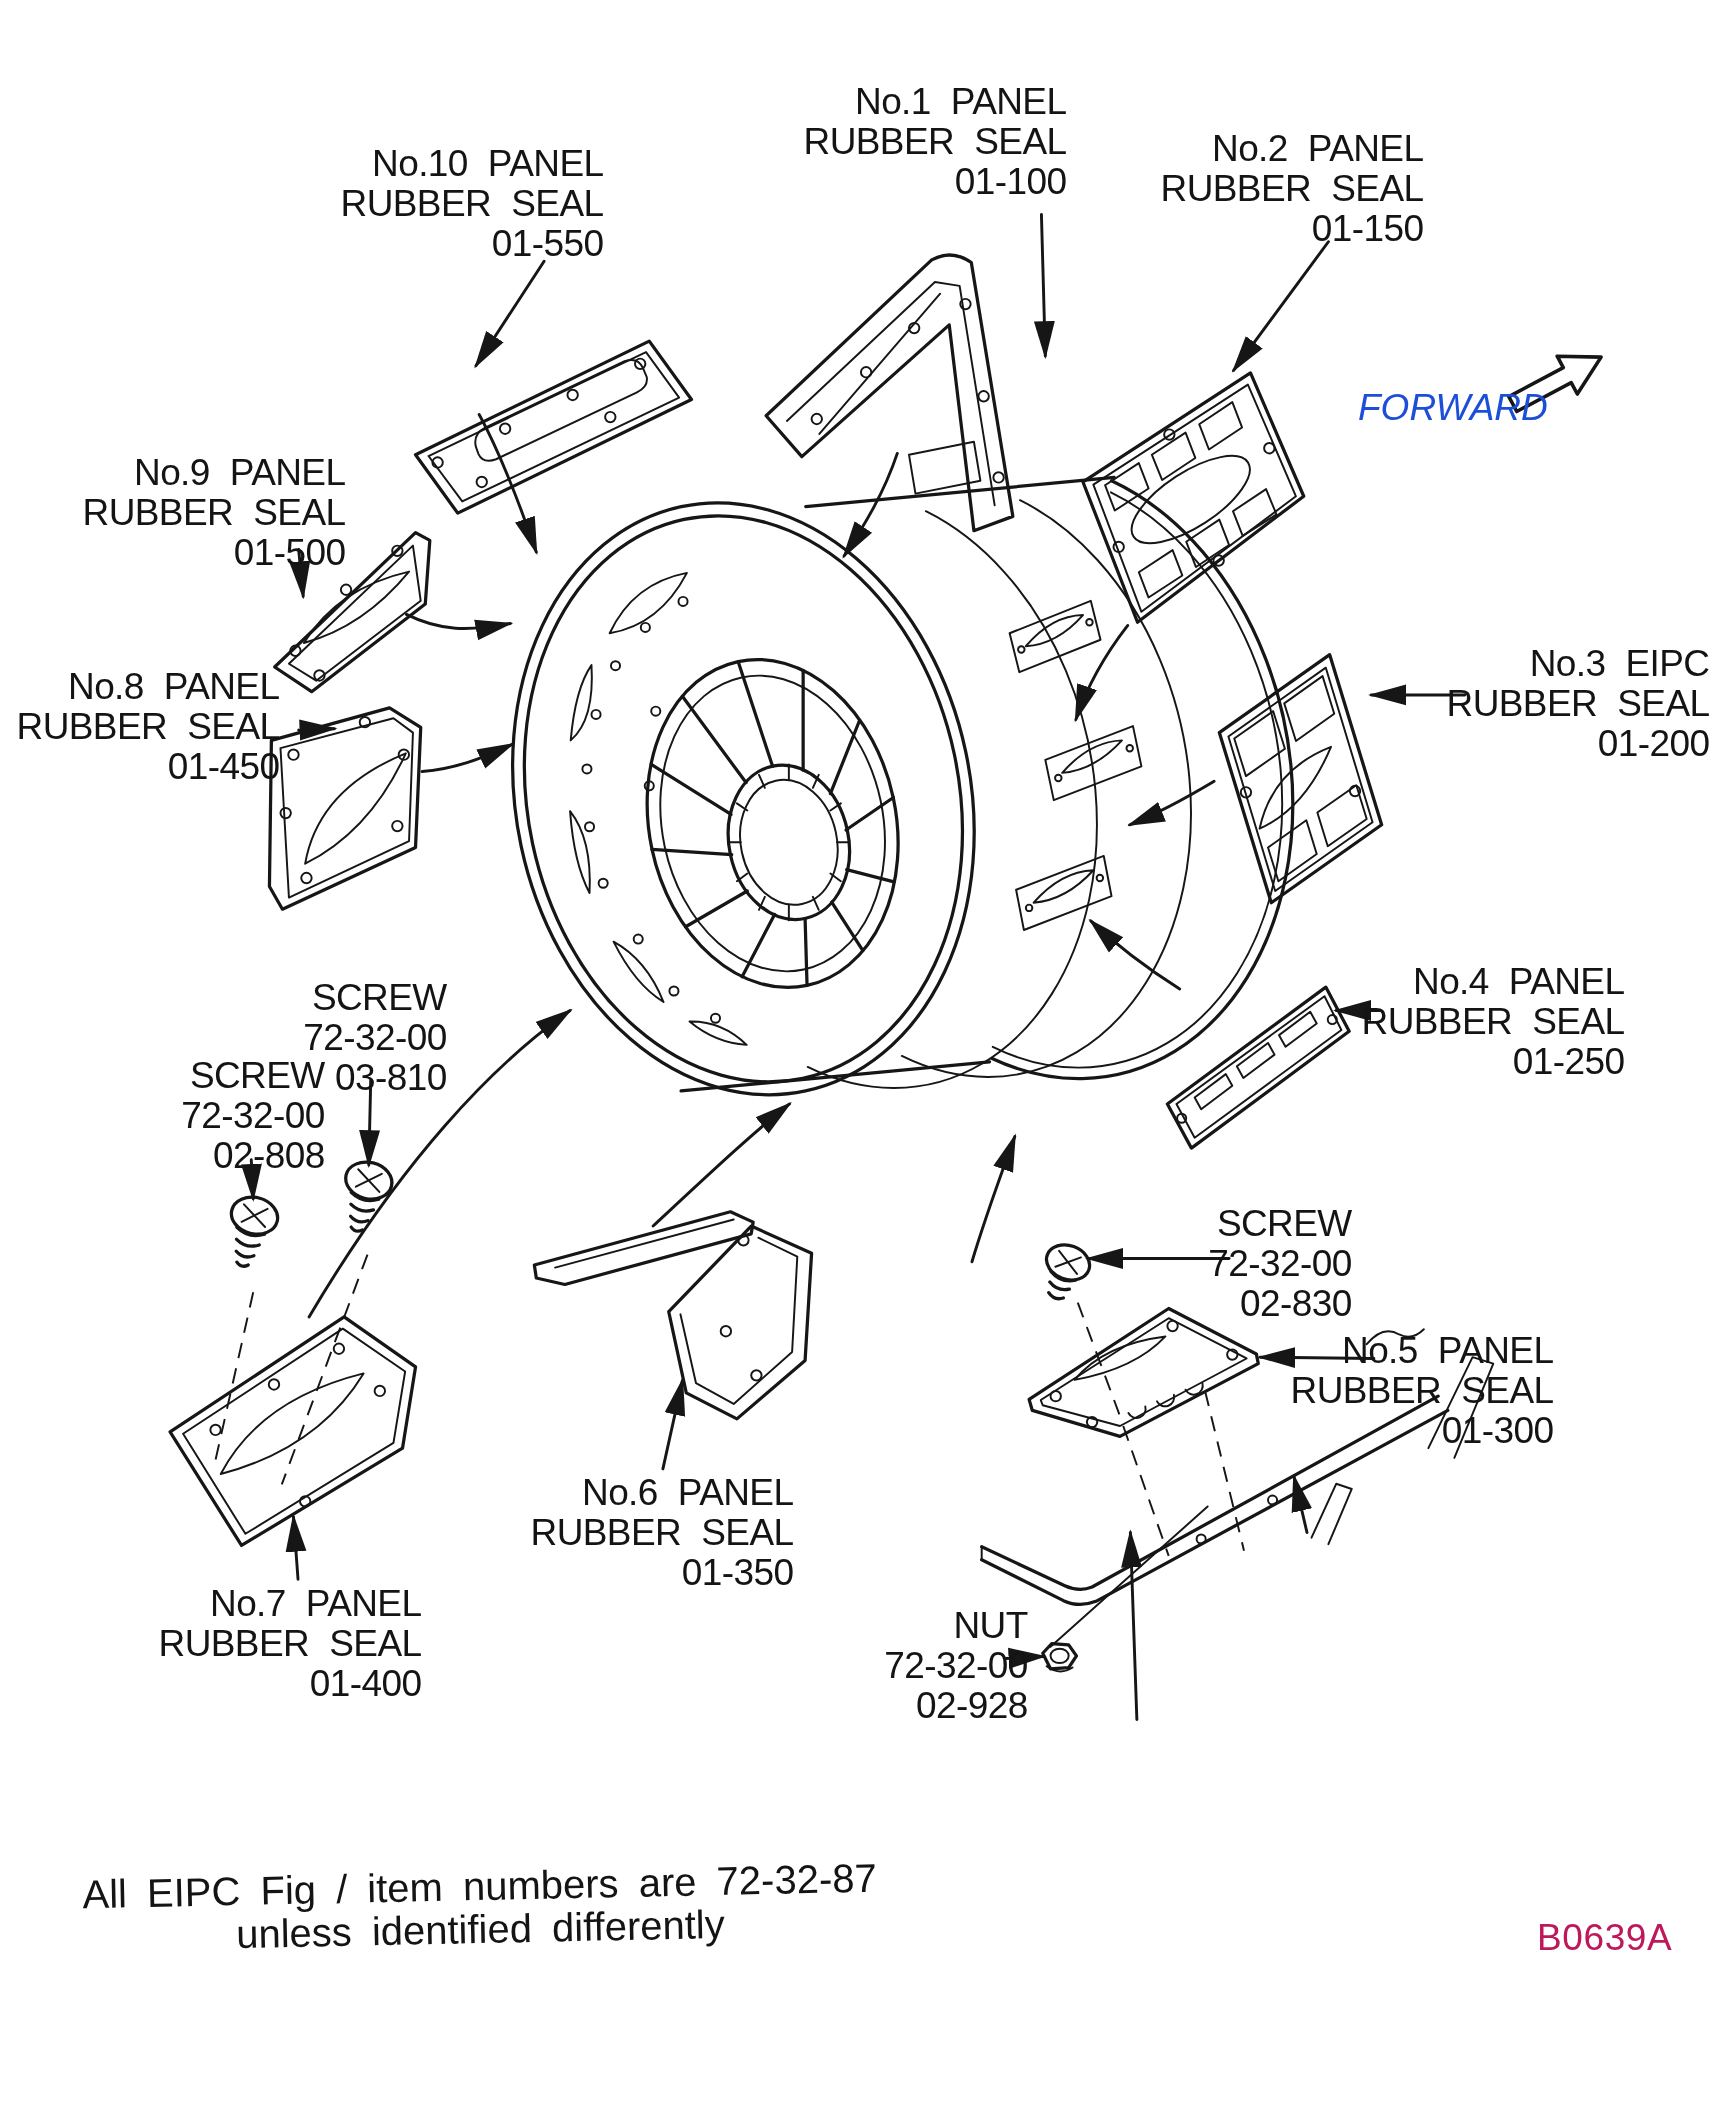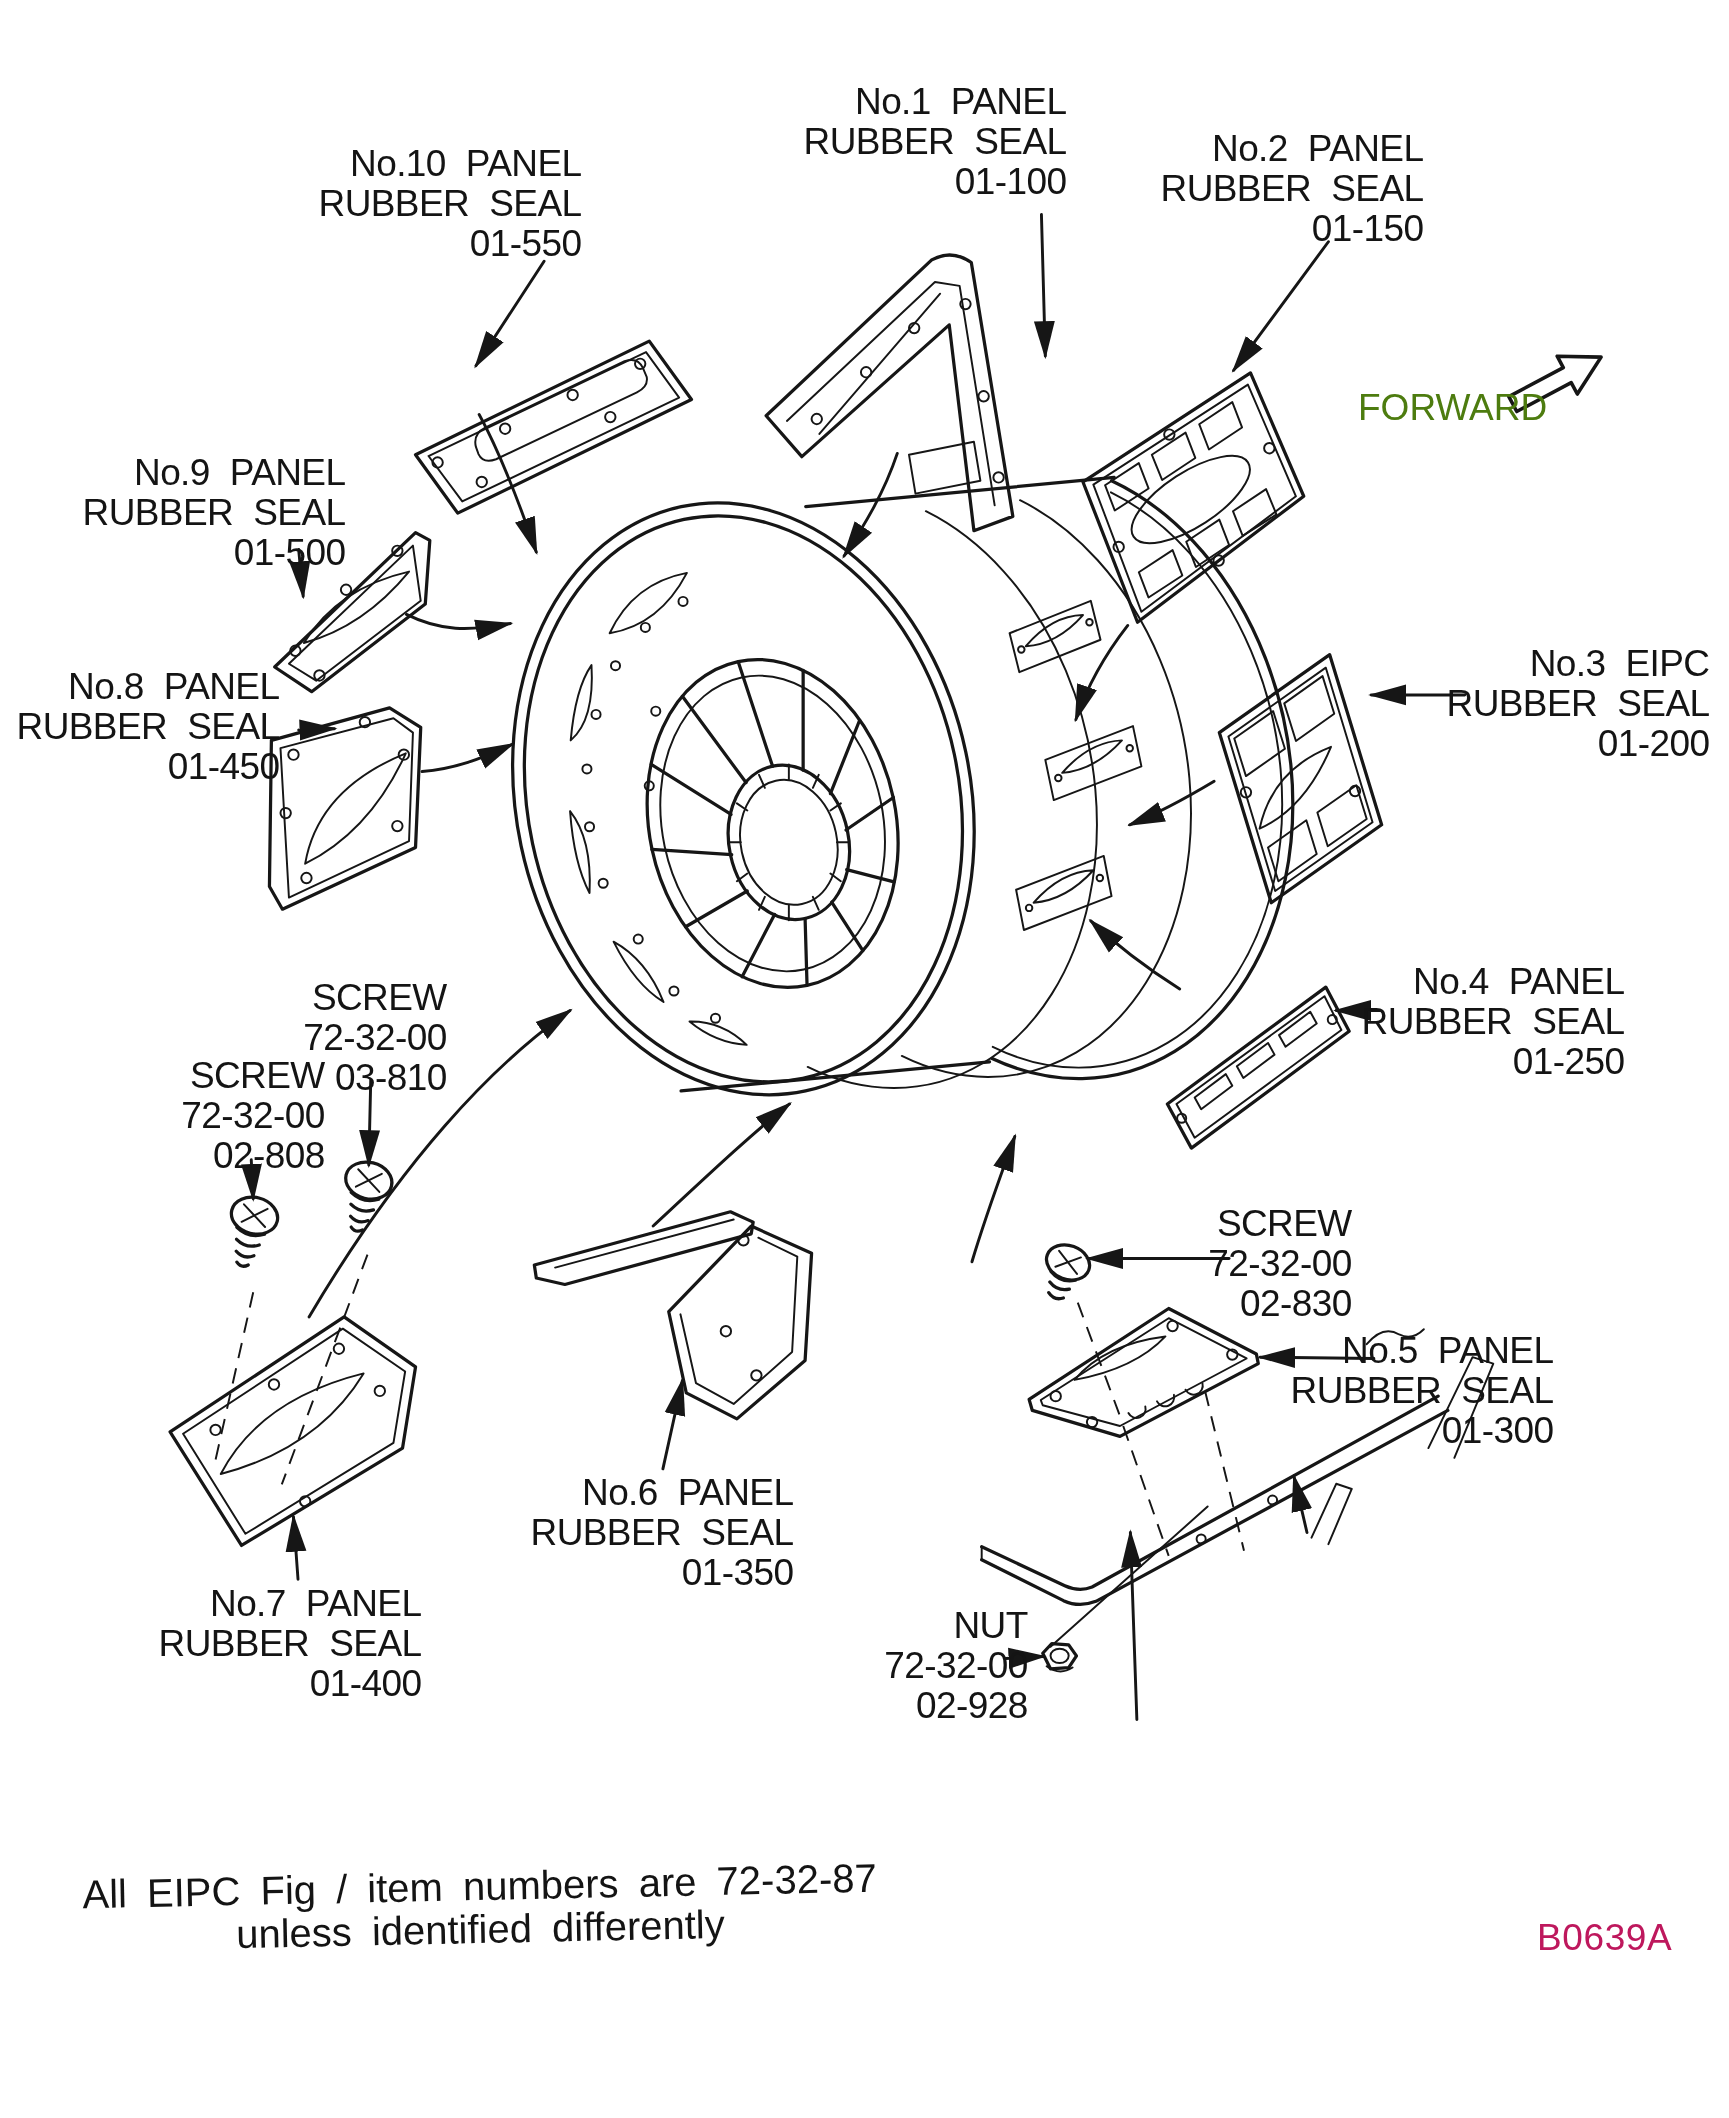--- a/index.html
+++ b/index.html
@@ -8,21 +8,21 @@
   svg{position:absolute;left:0;top:0;}
   .ln{stroke:#161616;fill:none;stroke-width:5;stroke-linecap:round;stroke-linejoin:round;}
   .thin{stroke-width:3;}
   .arrow{stroke:#161616;fill:none;stroke-width:4.5;stroke-linecap:round;}
   .dash{stroke:#161616;fill:none;stroke-width:3;stroke-dasharray:24 16;}
   .label{position:absolute;transform:translateX(-50%);text-align:right;white-space:nowrap;
          font-size:37px;line-height:40px;letter-spacing:-0.6px;word-spacing:10.4px;color:#141414;}
   .footer-note{position:absolute;transform:translateX(-50%) rotate(-1.2deg);text-align:center;
          white-space:nowrap;font-size:40px;line-height:43px;word-spacing:9px;color:#141414;}
   .figcode{position:absolute;font-size:37px;letter-spacing:0.6px;color:#be185d;}
-  .forward{position:absolute;font-size:37px;letter-spacing:0px;word-spacing:6.5px;color:#4d7c0f;}
+  .forward{position:absolute;font-size:37px;letter-spacing:0px;word-spacing:6.5px;color:#1d4ed8;font-style:italic;}
 </style>
 </head>
 <body>
 
 <div class="page">
 
   <svg width="1729" height="2119" viewBox="0 0 2663 3263">
     <defs>
       <marker id="ah" viewBox="0 0 12 8" refX="11" refY="4" markerWidth="13" markerHeight="9" orient="auto">
         <path d="M0,0.7 L12,4 L0,7.3 Z" fill="#161616"></path>
@@ -289,21 +289,21 @@
       <path class="arrow" marker-end="url(#ah)" d="M1817,1523 C1762,1488 1717,1453 1680,1418"></path>
       <path class="arrow" marker-end="url(#ah)" d="M1497,1943 C1521,1863 1546,1798 1563,1750"></path>
       <path class="arrow" marker-end="url(#ah)" d="M2013,2360 L1993,2274"></path>
     </g>
 
     <g transform="translate(2330,622) rotate(-28)">
       <path d="M0,-13 L95,-13 L95,-33 L154,0 L95,33 L95,13 L0,13 Z" fill="#ffffff" stroke="#161616" stroke-width="5.5" stroke-linejoin="round"></path>
     </g>
   </svg>
 
-  <div class="label" style="left:450px;top:144px">
+  <div class="label" style="left:472px;top:144px">
     <div>No.10 PANEL</div>
     <div>RUBBER SEAL</div>
     <div>01-550</div>
   </div>
   <div class="label" style="left:935px;top:82px">
     <div>No.1 PANEL</div>
     <div>RUBBER SEAL</div>
     <div>01-100</div>
   </div>
   <div class="label" style="left:1292px;top:129px">

